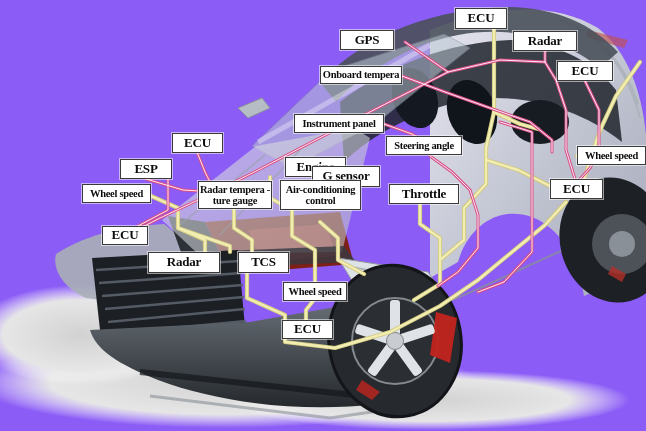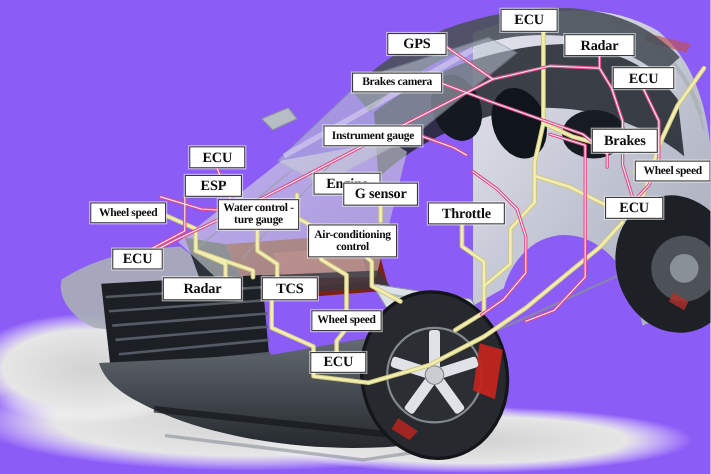--- a/index.html
+++ b/index.html
@@ -179,36 +179,36 @@
       <polyline points="402,76 445,92 490,108 530,122 552,140 552,152"></polyline>
       <polyline points="585,81 599,110 599,150 590,168 580,179"></polyline>
       <polyline points="384,124 412,134 424,141"></polyline>
       <polyline points="430,156 452,172 470,190 478,215 478,248 458,272 438,286"></polyline>
       <polyline points="500,122 532,132 532,252 504,282 478,292"></polyline>
     </g>
   </svg>
 
   <div class="labels-layer">
       <div class="label" style="left: 455px; top: 8px; width: 52px; height: 21px;">ECU</div>
-      <div class="label" style="left: 352px; top: 30px; width: 54px; height: 20px;">GPS</div>
+      <div class="label" style="left: 340px; top: 30px; width: 54px; height: 20px;">GPS</div>
       <div class="label" style="left: 513px; top: 31px; width: 64px; height: 20px;">Radar</div>
       <div class="label" style="left: 557px; top: 61px; width: 56px; height: 20px;">ECU</div>
-      <div class="label small" style="left: 320px; top: 66px; width: 82px; height: 18px;">Brakes camera</div>
-      <div class="label small" style="left: 294px; top: 114px; width: 90px; height: 19px;">Instrument gauge</div>
+      <div class="label small" style="left: 320px; top: 66px; width: 82px; height: 18px;">Onboard tempera</div>
+      <div class="label small" style="left: 294px; top: 114px; width: 90px; height: 19px;">Instrument panel</div>
+      <div class="label small" style="left: 386px; top: 136px; width: 76px; height: 19px;">Steering angle</div>
       <div class="label" style="left: 172px; top: 133px; width: 51px; height: 20px;">ECU</div>
-      <div class="label" style="left: 120px; top: 159px; width: 52px; height: 20px; margin-left: 48px;">ESP</div>
+      <div class="label" style="left: 120px; top: 159px; width: 52px; height: 20px;">ESP</div>
       <div class="label" style="left: 240px; top: 157px; width: 61px; height: 20px; margin-left: 45px;">Engine</div>
       <div class="label small" style="left: 82px; top: 184px; width: 69px; height: 19px;">Wheel speed</div>
-      <div class="label small" style="left: 198px; top: 181px; width: 74px; height: 28px;">Water control -
+      <div class="label small" style="left: 198px; top: 181px; width: 74px; height: 28px;">Radar tempera -
 ture gauge</div>
       <div class="label" style="left: 312px; top: 166px; width: 68px; height: 21px;">G sensor</div>
-      <div class="label small" style="left: 280px; top: 204px; width: 81px; height: 30px;">Air-conditioning
+      <div class="label small" style="left: 280px; top: 180px; width: 81px; height: 30px;">Air-conditioning
 control</div>
       <div class="label" style="left: 389px; top: 184px; width: 70px; height: 20px;">Throttle</div>
-      <div class="label" style="left: 538px; top: 117px; width: 60px; height: 22px;">Brakes</div>
       <div class="label small" style="left: 577px; top: 146px; width: 69px; height: 19px;">Wheel speed</div>
       <div class="label" style="left: 550px; top: 179px; width: 53px; height: 20px;">ECU</div>
       <div class="label" style="left: 102px; top: 226px; width: 46px; height: 19px;">ECU</div>
       <div class="label" style="left: 148px; top: 252px; width: 72px; height: 21px;">Radar</div>
       <div class="label" style="left: 238px; top: 252px; width: 51px; height: 21px;">TCS</div>
       <div class="label small" style="left: 283px; top: 282px; width: 64px; height: 19px;">Wheel speed</div>
       <div class="label" style="left: 282px; top: 320px; width: 51px; height: 19px;">ECU</div>
     </div>
 </div>
 

